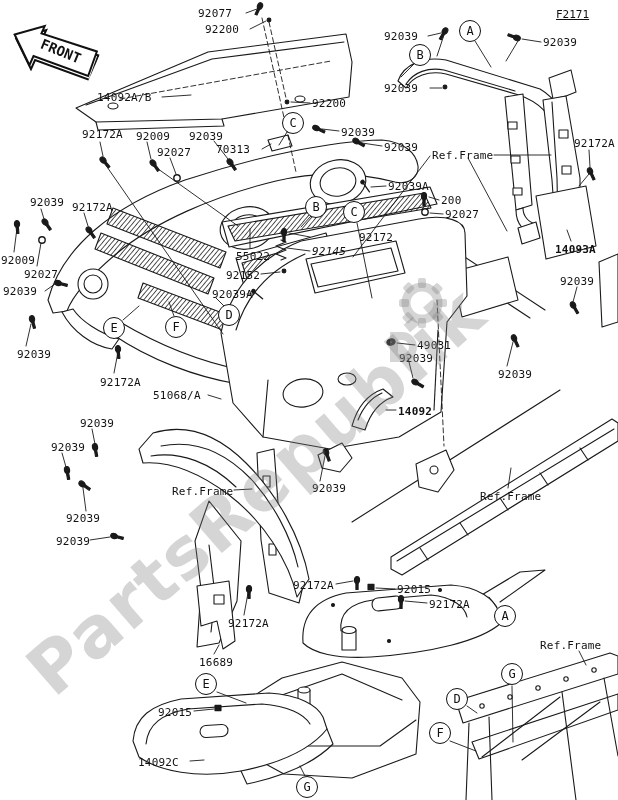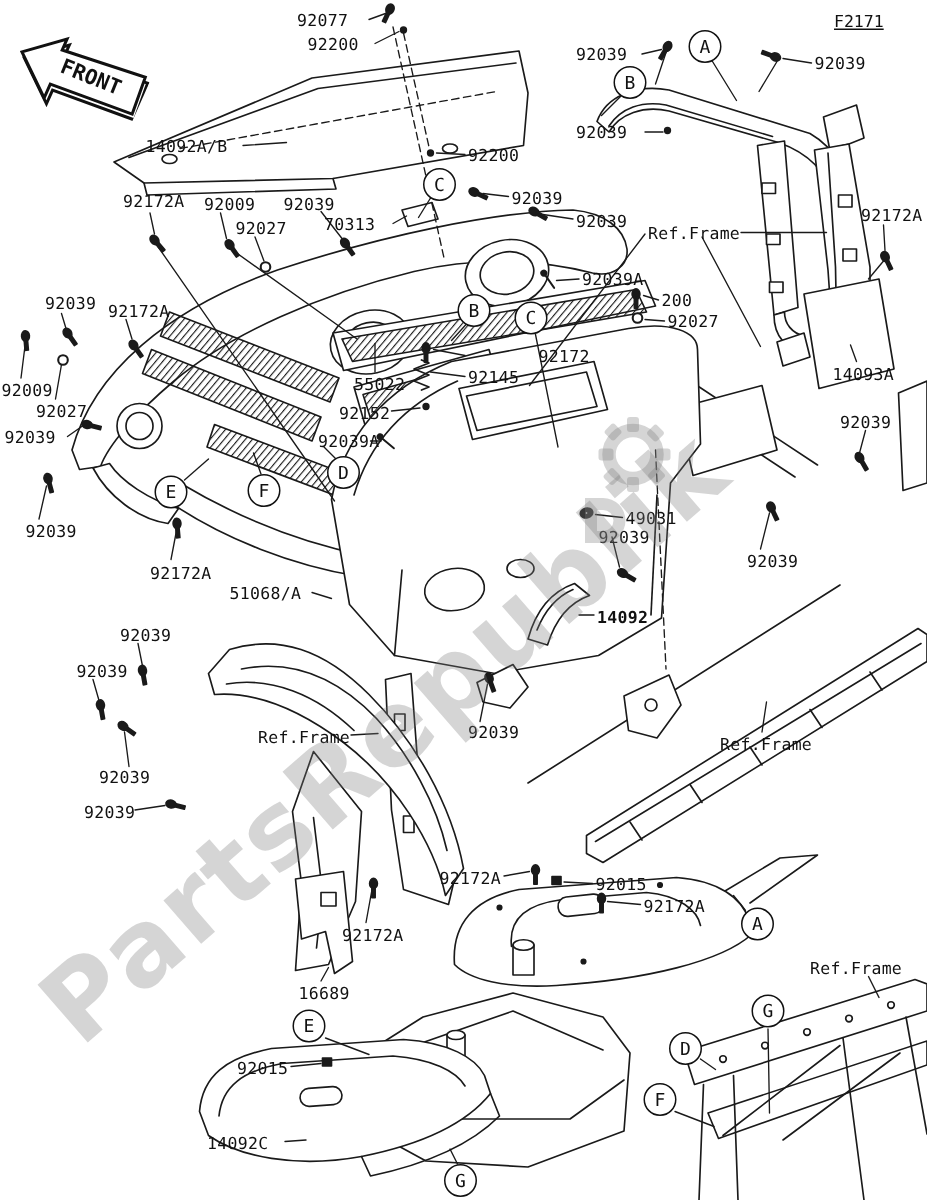--- a/index.html
+++ b/index.html
@@ -445,25 +445,25 @@
       <div class="plabel" style="left: 157px; top: 146px;">92027</div>
       <div class="plabel" style="left: 216px; top: 143px;">70313</div>
       <div class="plabel" style="left: 341px; top: 126px;">92039</div>
       <div class="plabel" style="left: 384px; top: 141px;">92039</div>
       <div class="plabel" style="left: 432px; top: 149px;">Ref.Frame</div>
       <div class="plabel" style="left: 574px; top: 137px;">92172A</div>
       <div class="plabel" style="left: 388px; top: 180px;">92039A</div>
       <div class="plabel" style="left: 441px; top: 194px;">200</div>
       <div class="plabel" style="left: 445px; top: 208px;">92027</div>
       <div class="plabel" style="left: 332px; top: 231px; margin-left: 27px;">92172</div>
-      <div class="plabel" style="left: 312px; top: 245px;">92145</div>
+      <div class="plabel" style="left: 312px; top: 245px; font-style: italic;">92145</div>
       <div class="plabel" style="left: 236px; top: 250px;">55022</div>
       <div class="plabel" style="left: 226px; top: 269px;">92152</div>
       <div class="plabel" style="left: 212px; top: 288px;">92039A</div>
-      <div class="plabel" style="left: 555px; top: 243px;">14093A</div>
+      <div class="plabel" style="left: 555px; top: 243px; font-weight: bold;">14093A</div>
       <div class="plabel" style="left: 560px; top: 275px;">92039</div>
       <div class="plabel" style="left: 30px; top: 196px;">92039</div>
       <div class="plabel" style="left: 72px; top: 201px;">92172A</div>
       <div class="plabel" style="left: 1px; top: 254px;">92009</div>
       <div class="plabel" style="left: 24px; top: 268px;">92027</div>
       <div class="plabel" style="left: 3px; top: 285px;">92039</div>
       <div class="plabel" style="left: 17px; top: 348px;">92039</div>
       <div class="plabel" style="left: 100px; top: 376px;">92172A</div>
       <div class="plabel" style="left: 153px; top: 389px;">51068/A</div>
       <div class="plabel" style="left: 417px; top: 339px;">49031</div>

